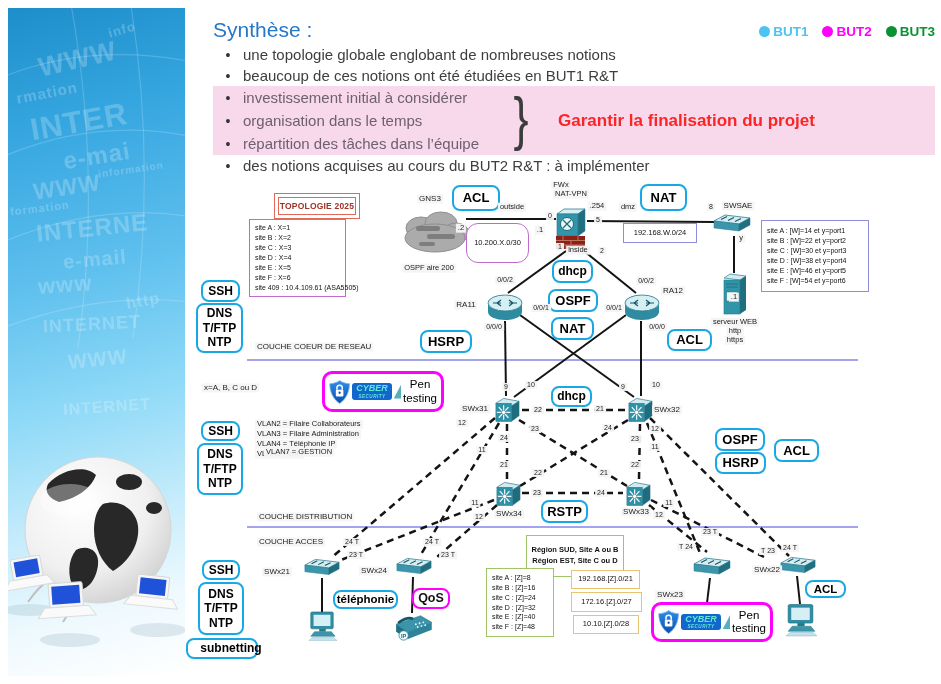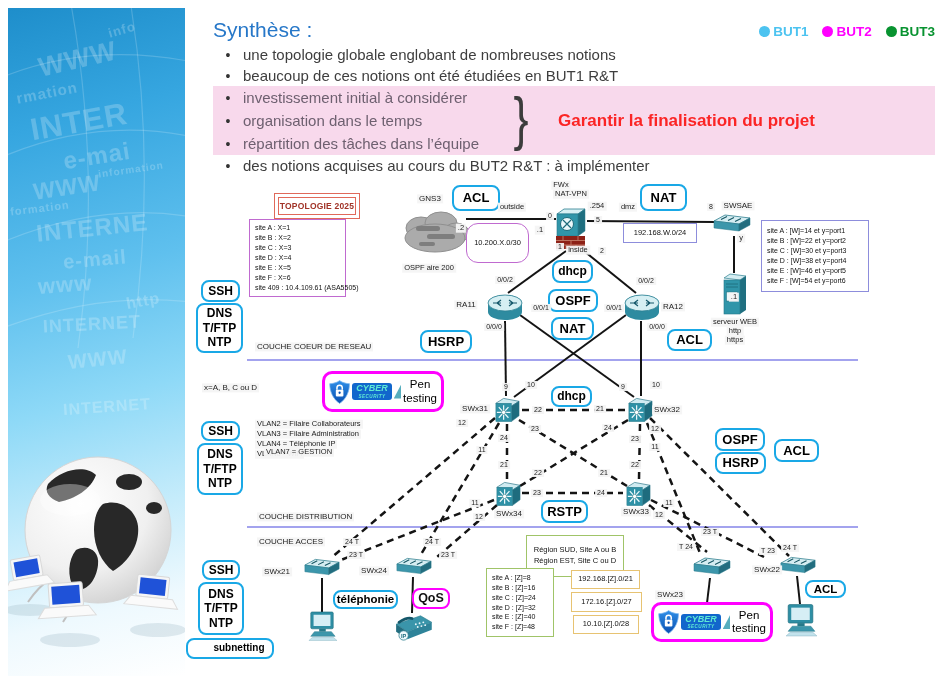--- a/index.html
+++ b/index.html
@@ -406,21 +406,21 @@
         <div>192.168.W.0/24</div>
       </div>
       <div class="box violet tal" style="left: 761px; top: 220px; width: 108px; height: 72px; font-size: 7px;">
         <div>site A : [W]=14 et y=port1</div>
         <div>site B : [W]=22 et y=port2</div>
         <div>site C : [W]=30 et y=port3</div>
         <div>site D : [W]=38 et y=port4</div>
         <div>site E : [W]=46 et y=port5</div>
         <div>site F : [W]=54 et y=port6</div>
       </div>
-      <div class="box green" style="left: 526px; top: 535px; width: 98px; height: 42px; font-size: 7.5px;">
+      <div class="box green" style="left: 526px; top: 535px; width: 98px; height: 42px; font-size: 7.5px; font-weight: bold;">
         <div>Région SUD, Site A ou B</div>
         <div>Région EST, Site C ou D</div>
       </div>
       <div class="box green tal" style="left: 486px; top: 568px; width: 68px; height: 69px; font-size: 7px;">
         <div>site A : [Z]=8</div>
         <div>site B : [Z]=16</div>
         <div>site C : [Z]=24</div>
         <div>site D : [Z]=32</div>
         <div>site E : [Z]=40</div>
         <div>site F : [Z]=48</div>
@@ -493,21 +493,21 @@
         <div>NTP</div>
       </div>
       <div class="box blue" style="left: 202px; top: 560px; width: 38px; height: 20px; font-size: 12px;">
         <div>SSH</div>
       </div>
       <div class="box blue" style="left: 198px; top: 582px; width: 46px; height: 53px; font-size: 12px;">
         <div>DNS</div>
         <div>T/FTP</div>
         <div>NTP</div>
       </div>
-      <div class="box blue" style="left: 186px; top: 638px; width: 88px; height: 21px; font-size: 10px; padding-left: 18px;">
+      <div class="box blue" style="left: 186px; top: 638px; width: 72px; height: 21px; font-size: 12px; padding-left: 18px;">
         <div>subnetting</div>
       </div>
       <div class="box magenta" style="left: 412px; top: 588px; width: 38px; height: 21px; font-size: 12.5px;">
         <div>QoS</div>
       </div>
       <div class="lbl" style="left: 430px; top: 199px; font-size: 8px;">GNS3</div>
       <div class="lbl" style="left: 429px; top: 268px; font-size: 7.5px;">OSPF aire 200</div>
       <div class="lbl" style="left: 512px; top: 207px; font-size: 7.5px;">outside</div>
       <div class="lbl" style="left: 461px; top: 228px; font-size: 7.5px;">.2</div>
       <div class="lbl" style="left: 540px; top: 230px; font-size: 7.5px;">.1</div>
@@ -521,21 +521,21 @@
       <div class="lbl" style="left: 738px; top: 206px; font-size: 8px;">SWSAE</div>
       <div class="lbl" style="left: 741px; top: 238px; font-size: 7.5px;">y</div>
       <div class="lbl" style="left: 560px; top: 247px; font-size: 7px;">1</div>
       <div class="lbl" style="left: 578px; top: 250px; font-size: 7.5px;">inside</div>
       <div class="lbl" style="left: 602px; top: 251px; font-size: 7px;">2</div>
       <div class="lbl" style="left: 734px; top: 297px; font-size: 7.5px;">.1</div>
       <div class="lbl" style="left: 735px; top: 322px; font-size: 7.5px;">serveur WEB</div>
       <div class="lbl" style="left: 735px; top: 331px; font-size: 7.5px;">http</div>
       <div class="lbl" style="left: 735px; top: 340px; font-size: 7.5px;">https</div>
       <div class="lbl" style="left: 466px; top: 305px; font-size: 8px;">RA11</div>
-      <div class="lbl" style="left: 673px; top: 307px; font-size: 8px;">RA12</div>
+      <div class="lbl" style="left: 673px; top: 291px; font-size: 8px;">RA12</div>
       <div class="lbl" style="left: 505px; top: 280px; font-size: 7px;">0/0/2</div>
       <div class="lbl" style="left: 541px; top: 308px; font-size: 7px;">0/0/1</div>
       <div class="lbl" style="left: 494px; top: 327px; font-size: 7px;">0/0/0</div>
       <div class="lbl" style="left: 646px; top: 281px; font-size: 7px;">0/0/2</div>
       <div class="lbl" style="left: 614px; top: 308px; font-size: 7px;">0/0/1</div>
       <div class="lbl" style="left: 657px; top: 327px; font-size: 7px;">0/0/0</div>
       <div class="lbl tal" style="left: 255px; top: 347px; font-size: 8px;">COUCHE COEUR DE RESEAU</div>
       <div class="lbl tal" style="left: 202px; top: 388px; font-size: 8px;">x=A, B, C ou D</div>
       <div class="lbl tal" style="left: 255px; top: 424px; font-size: 7.5px;">VLAN2 = Filaire Collaborateurs</div>
       <div class="lbl tal" style="left: 255px; top: 434px; font-size: 7.5px;">VLAN3 = Filaire Administration</div>

